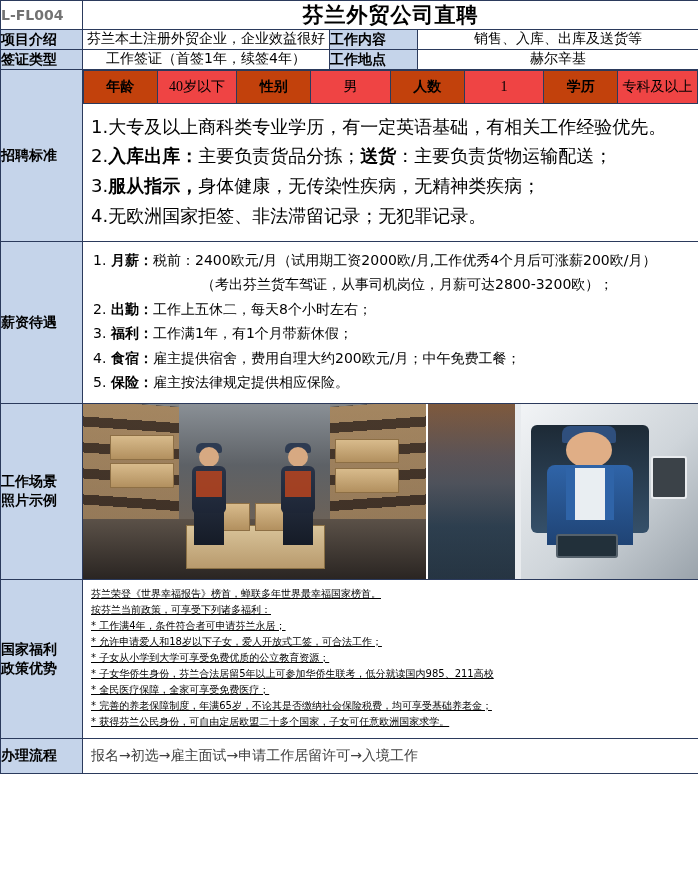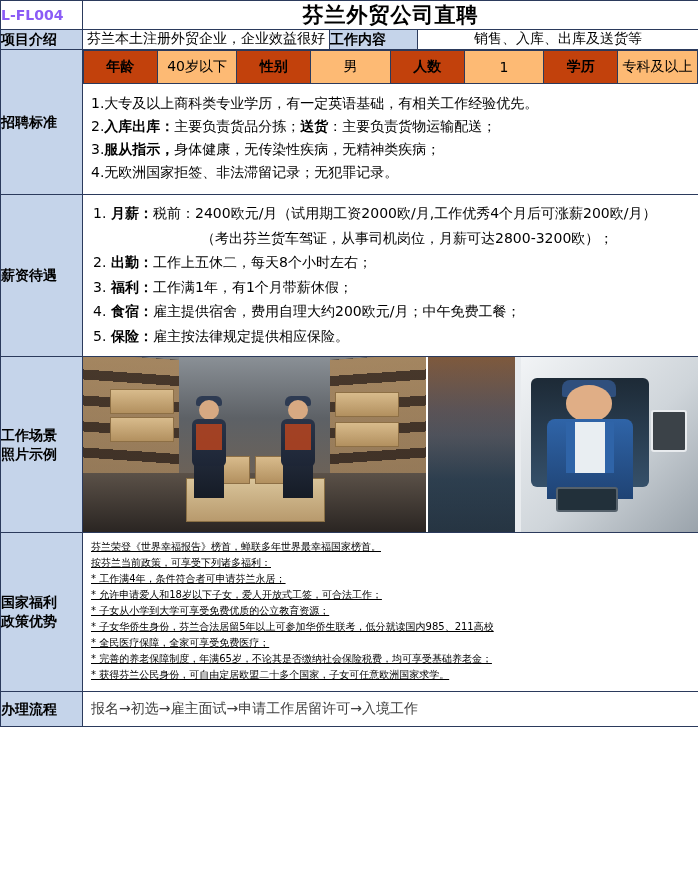--- a/index.html
+++ b/index.html
@@ -34,21 +34,21 @@
     font-weight: bold;
     font-size: 14px;
     color: #000;
     line-height: 1.35;
     padding: 4px 2px;
   }
   .code-cell {
     font-weight: bold;
     font-size: 14px;
     padding: 8px 8px;
-    color: #8b5cf6;
+    color: #737373;
     background: #ffffff;
   }
   .title-cell {
     text-align: center;
     font-weight: bold;
     font-size: 21px;
     letter-spacing: 1px;
     color: #000;
     padding: 8px 0;
     background: #ffffff;
@@ -77,25 +77,26 @@
     font-size: 14px;
     text-align: center;
     padding: 7px 2px;
     color: #000;
   }
   td.strip-lab {
     background: #c2410c;
     font-weight: bold;
   }
   td.strip-val {
-    background: #fdba74;
+    background: #ef4444;
+    font-family: Liberation Serif, serif;
   }
   .crit-body {
     padding: 8px 8px 10px 8px;
-    font-size: 14px;
+    font-size: 18px;
     line-height: 1.65;
     color: #000;
   }
   .salary-list {
     margin: 0;
     padding: 6px 6px 8px 8px;
     font-size: 14px;
     line-height: 1.75;
     color: #000;
   }
@@ -259,20 +260,26 @@
         <td class="title-cell" colspan="3">芬兰外贸公司直聘</td>
       </tr>
 
       <tr>
         <td class="label-cell">项目介绍</td>
         <td class="val-cell">芬兰本土注册外贸企业，企业效益很好</td>
         <td class="label-cell">工作内容</td>
         <td class="val-cell">销售、入库、出库及送货等</td>
       </tr>
 
+      <tr>
+        <td class="label-cell">签证类型</td>
+        <td class="val-cell">工作签证（首签1年，续签4年）</td>
+        <td class="label-cell">工作地点</td>
+        <td class="val-cell">赫尔辛基</td>
+      </tr>
 
       <tr>
         <td class="label-cell">招聘标准</td>
         <td colspan="3" style="padding:0">
           <div class="crit-wrap">
             <table class="strip">
               <colgroup>
                 <col style="width:12%">
                   <col style="width:13%">
                 <col style="width:12%">

